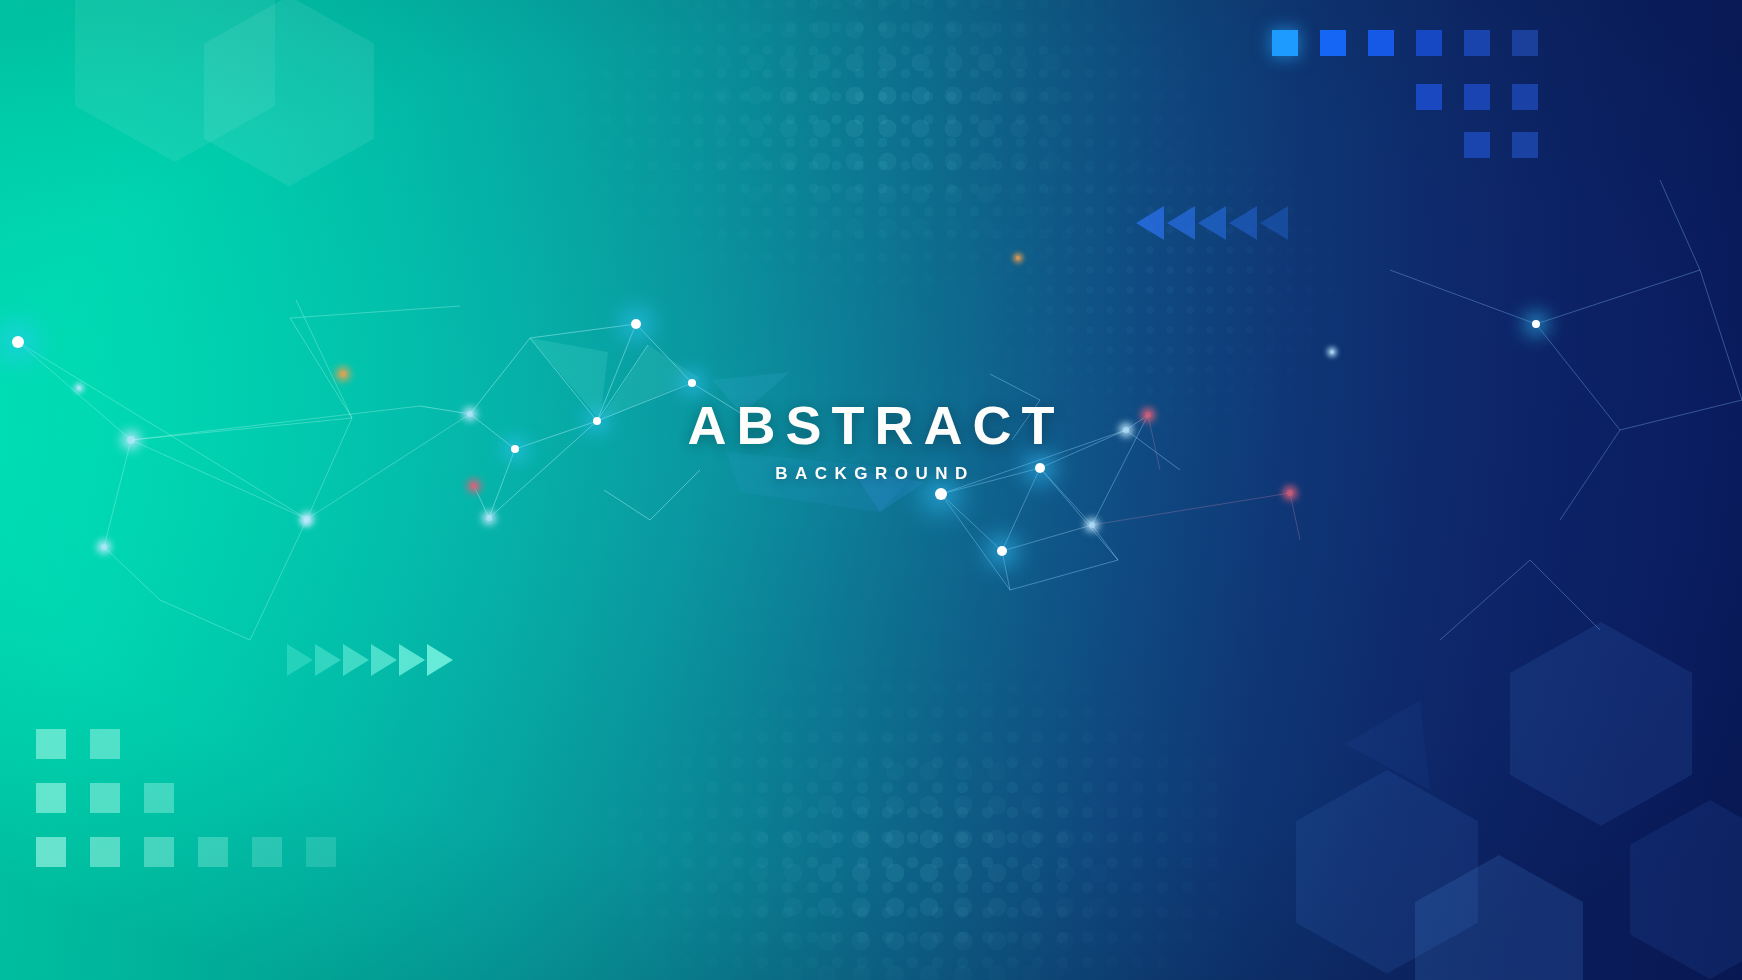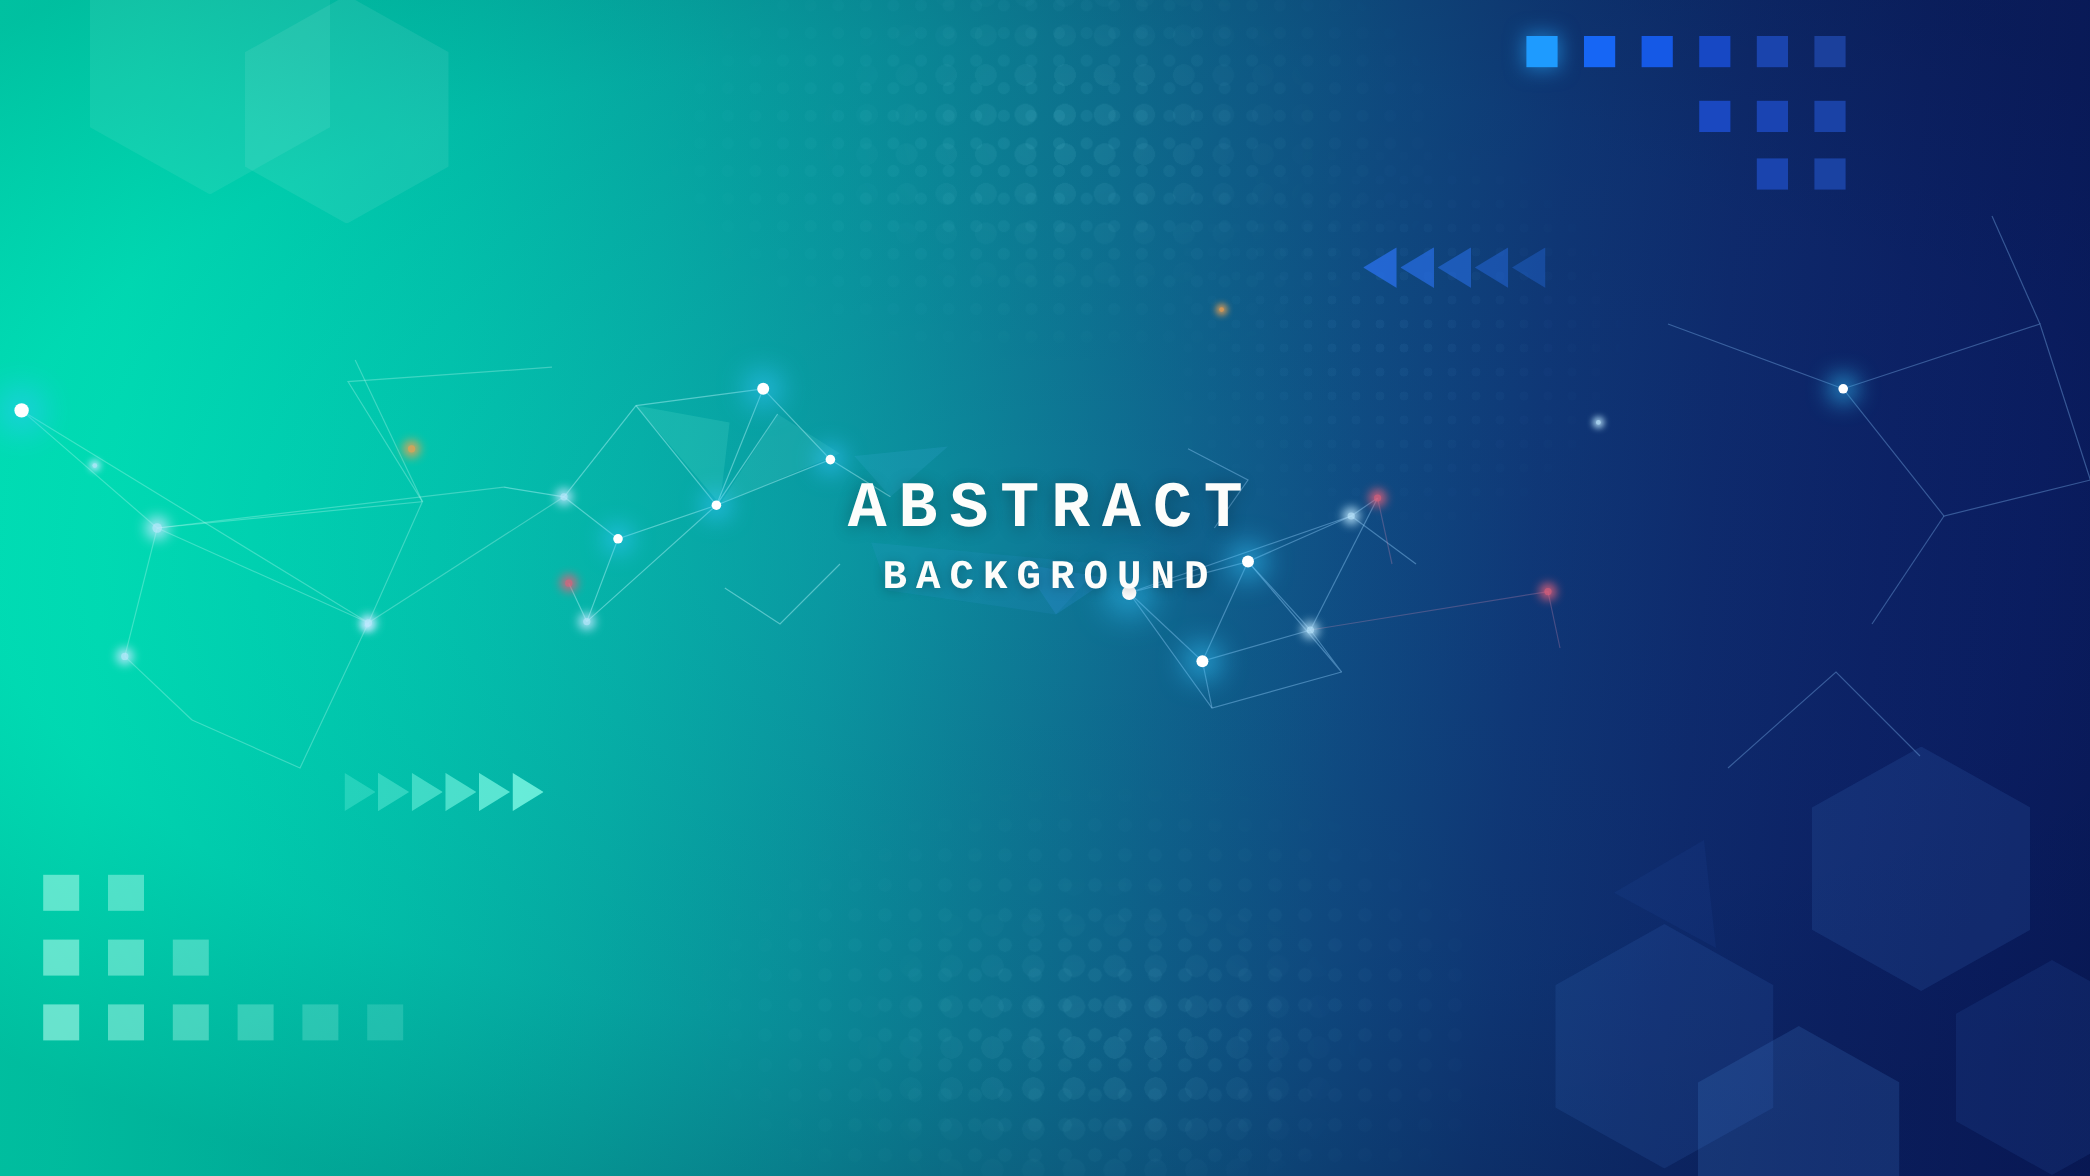--- a/index.html
+++ b/index.html
@@ -112,33 +112,32 @@
     transform: translate(-50%, -50%);
   }
 
   
   #title-block {
     position: absolute;
     left: 0; right: 0;
     top: 398px;
     text-align: center;
     user-select: none;
-    font-family: Liberation Mono, monospace;
   }
   #title-main {
     font-size: 54px;
     font-weight: bold;
     letter-spacing: 10px;
     color: #fdfdfb;
     line-height: 1.0;
     text-shadow: 0 2px 14px rgba(0,0,0,0.30);
     padding-left: 10px;
   }
   #title-sub {
-    font-size: 34px;
+    font-size: 17px;
     font-weight: bold;
     letter-spacing: 7.5px;
     color: #fdfdfb;
     line-height: 1.0;
     margin-top: 13px;
     text-shadow: 0 2px 10px rgba(0,0,0,0.28);
     padding-left: 8px;
   }
 </style>
 </head>

